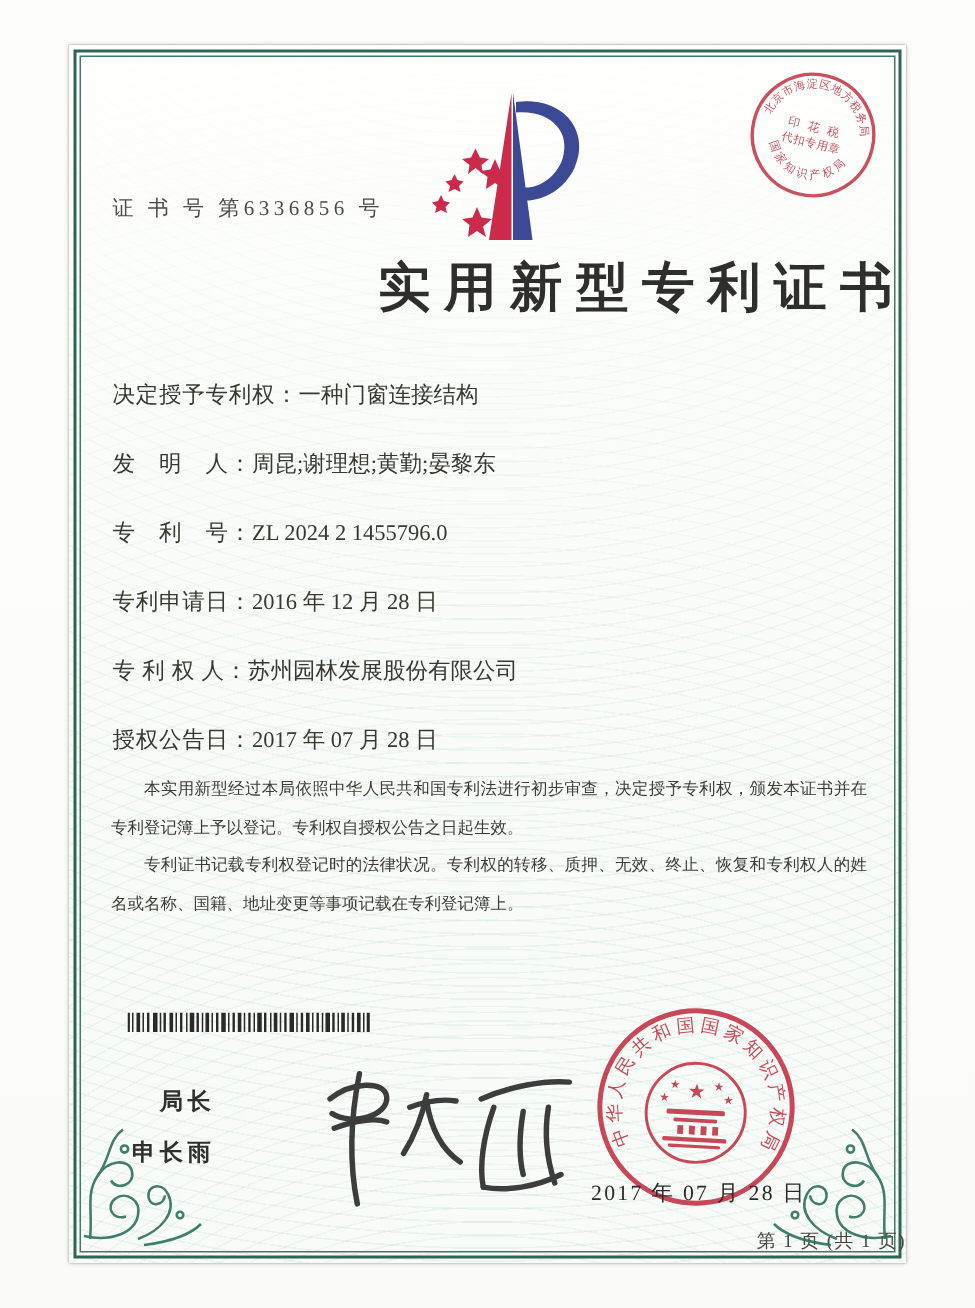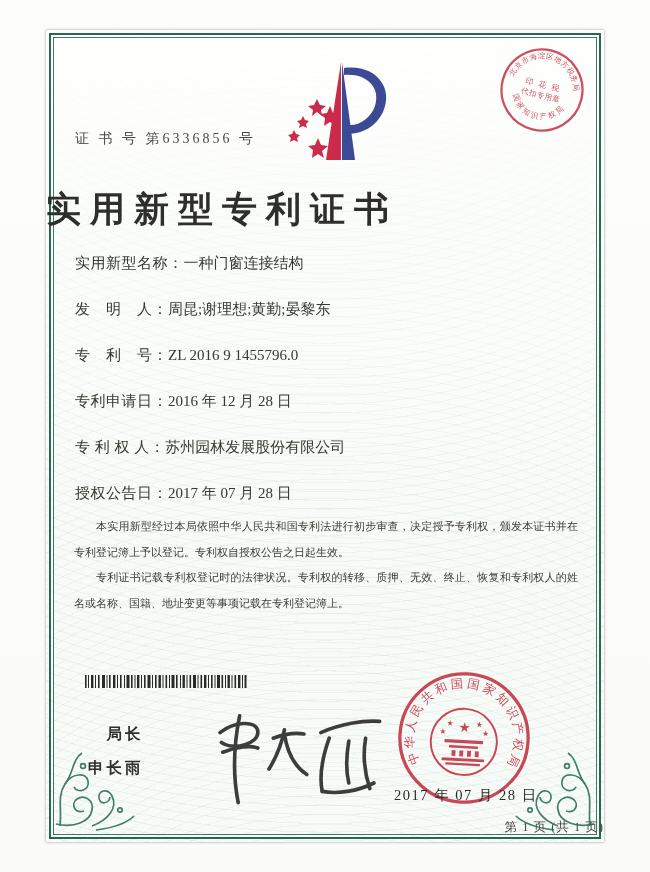--- a/index.html
+++ b/index.html
@@ -11,21 +11,21 @@
       linear-gradient(180deg,rgba(255,255,254,.95) 0%,rgba(249,252,248,.6) 32%,rgba(238,246,239,.25) 62%,rgba(233,243,236,.18) 100%),
       repeating-radial-gradient(120% 90% at 50% -40%,rgba(110,170,140,.12) 0 1px,transparent 1px 8px),
       repeating-radial-gradient(130% 95% at 50% 145%,rgba(110,170,140,.10) 0 1px,transparent 1px 9px),
       #fbfdfb;
     box-shadow:0 0 3px rgba(60,80,70,.35),0 0 1px rgba(0,0,0,.3);}
   .frame-outer{position:absolute;inset:3px;border:2px solid #2c6455;pointer-events:none;}
   .frame-inner{position:absolute;inset:7px;border:1px solid #3e7a69;pointer-events:none;}
   .cert-no{position:absolute;left:29px;top:52px;font-size:14px;letter-spacing:3px;color:#4a4a48;margin-top:48px;}
   .logo{position:absolute;left:224px;top:26px;width:140px;height:112px;}
   .tax-stamp{position:absolute;left:452px;top:16px;width:88px;height:88px;transform:rotate(14deg);opacity:.88;}
-  .title{position:absolute;left:0;top:156px;width:100%;text-align:left;font-size:35px;font-weight:600;letter-spacing:9px;color:#2e2e2c;}
+  .title{position:absolute;left:0;top:138px;width:100%;text-align:right;font-size:35px;font-weight:600;letter-spacing:9px;color:#2e2e2c;}
   .fields{position:absolute;left:29px;top:224px;right:26px;font-size:15px;color:#38382f;}
   .field-row{height:22px;margin-bottom:24px;white-space:nowrap;}
   .field-label{letter-spacing:.5px;}
   .body-text{position:absolute;left:28px;top:484px;right:26px;font-size:11px;line-height:25.5px;color:#3c3c33;text-align:justify;}
   .body-text p{margin:0;text-indent:2em;}
   .barcode{position:absolute;left:39px;top:645px;width:164px;height:13px;}
   .signature{position:absolute;left:146px;top:666px;width:196px;height:118px;}
   .director{position:absolute;left:42px;top:694px;font-size:15.5px;font-weight:600;letter-spacing:3px;color:#2f2f2d;text-align:right;}
   .director div{margin-bottom:13px;}
   .office-seal{position:absolute;left:350px;top:640px;width:136px;height:136px;transform:rotate(3deg);opacity:.92;}
@@ -70,27 +70,27 @@
       <text class="seal-text" x="50" y="59" font-size="8.6" text-anchor="middle" letter-spacing="0.5">代扣专用章</text>
       <text class="seal-text" font-size="8.6" letter-spacing="2.4">
         <textPath href="#taxBottom" startOffset="50%" text-anchor="middle">国家知识产权局</textPath>
       </text>
     </svg>
 
     <div class="title">实用新型专利证书</div>
 
     <div class="fields">
       <div class="field-row">
-        <span class="field-label">实用新型名称：</span><span class="field-value">一种门窗连接结构</span>
+        <span class="field-label">决定授予专利权：</span><span class="field-value">一种门窗连接结构</span>
       </div>
       <div class="field-row">
         <span class="field-label">发　明　人：</span><span class="field-value">周昆;谢理想;黄勤;晏黎东</span>
       </div>
       <div class="field-row">
-        <span class="field-label">专　利　号：</span><span class="field-value">ZL 2016 9 1455796.0</span>
+        <span class="field-label">专　利　号：</span><span class="field-value">ZL 2024 2 1455796.0</span>
       </div>
       <div class="field-row">
         <span class="field-label">专利申请日：</span><span class="field-value">2016 年 12 月 28 日</span>
       </div>
       <div class="field-row">
         <span class="field-label">专 利 权 人：</span><span class="field-value">苏州园林发展股份有限公司</span>
       </div>
       <div class="field-row">
         <span class="field-label">授权公告日：</span><span class="field-value">2017 年 07 月 28 日</span>
       </div>

